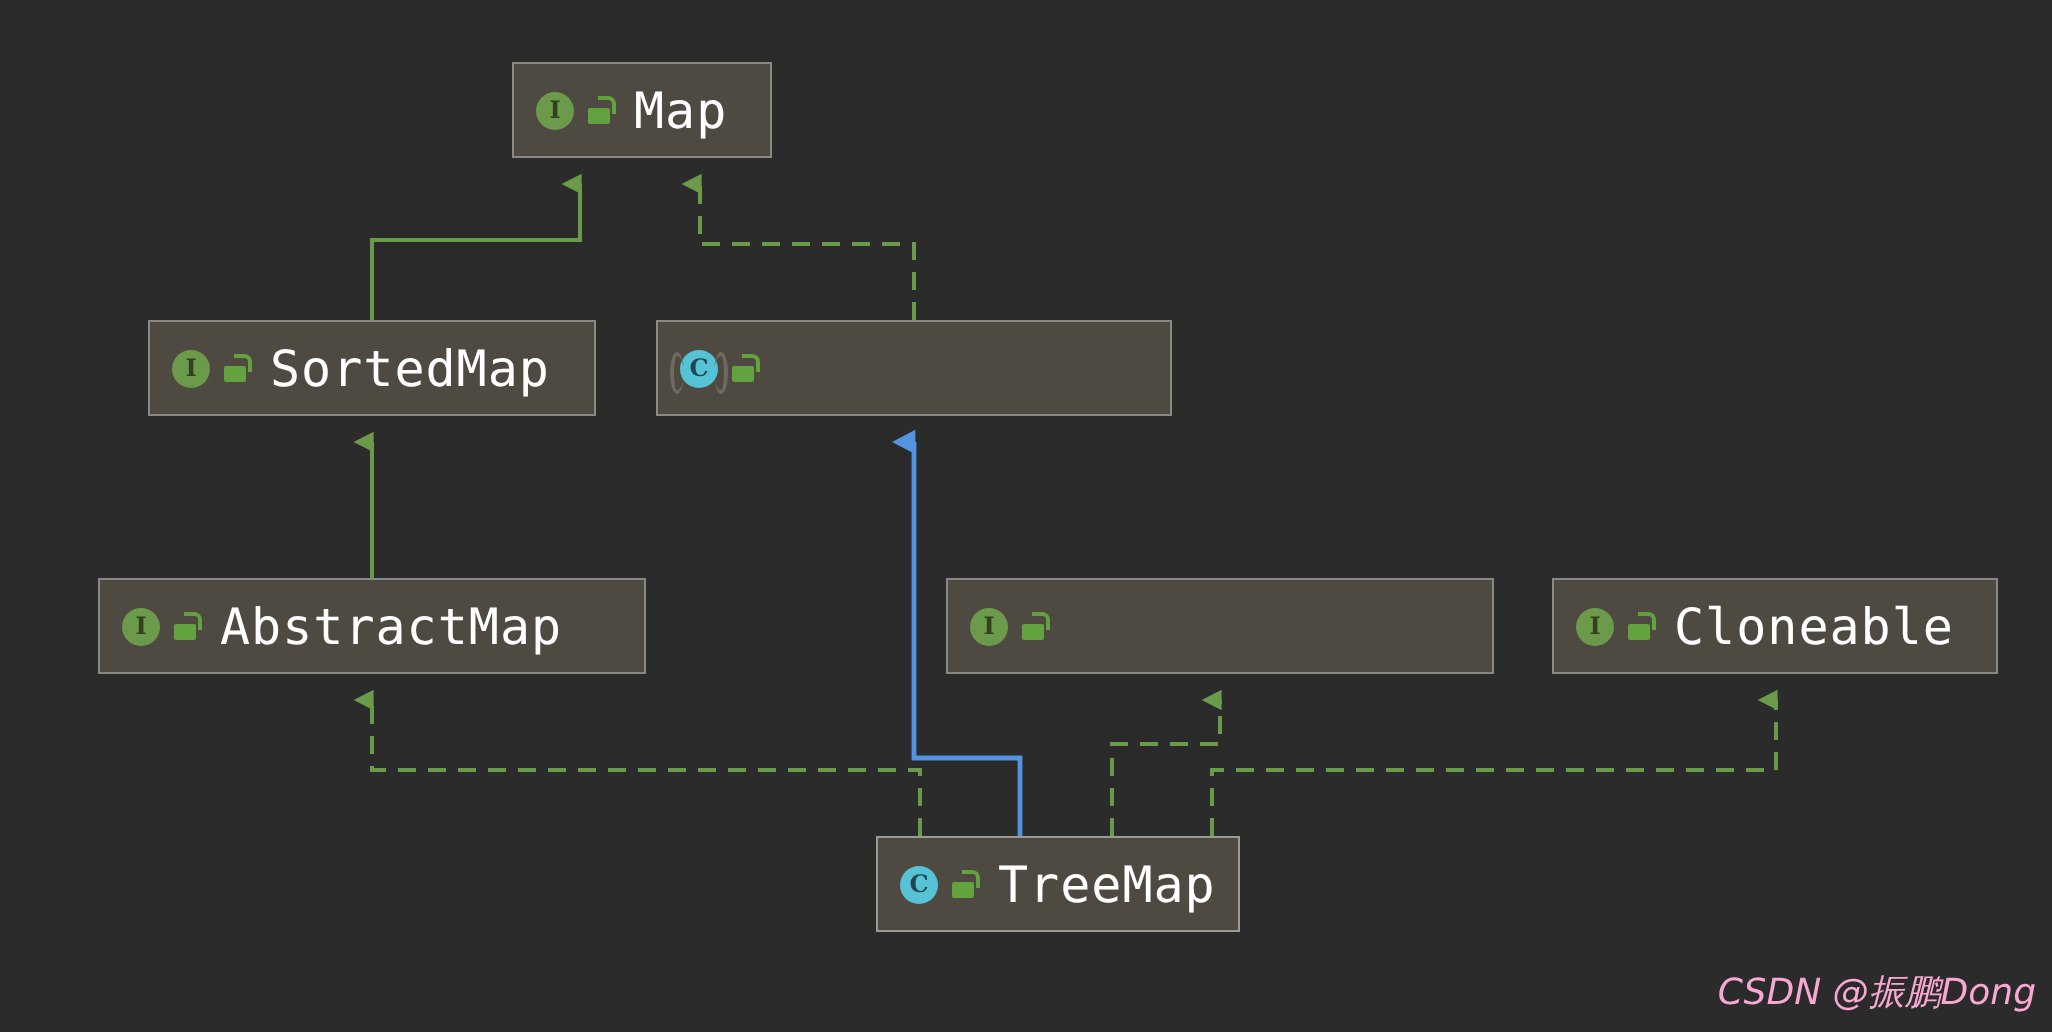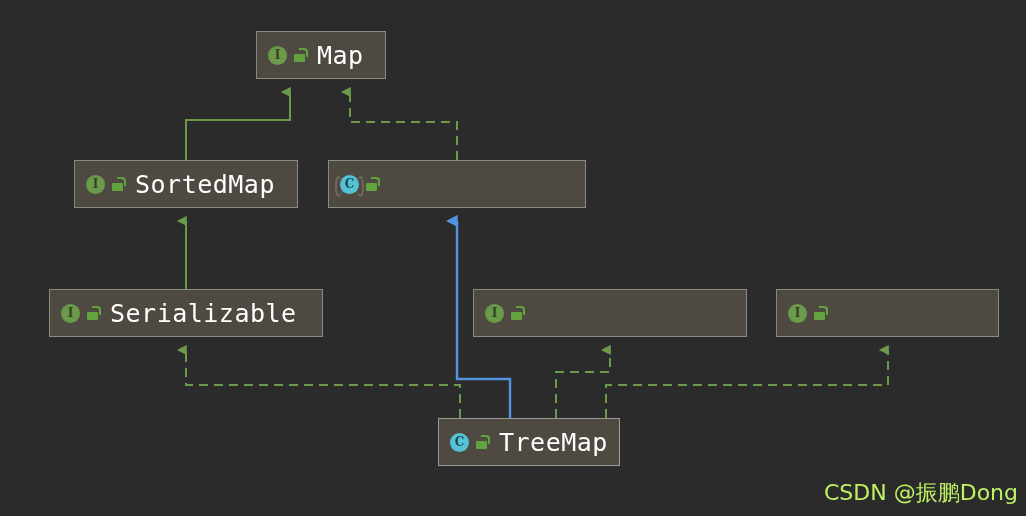--- a/index.html
+++ b/index.html
@@ -115,26 +115,27 @@
     top: 0;
     width: 7px;
     height: 7px;
     border: 2px solid #62a23f;
     border-bottom: none;
     border-left: none;
     border-radius: 0 4px 0 0;
   }
   .watermark {
     position: absolute;
-    color: #bef264;
+    color: #f9a8d4;
     font-family: "DejaVu Sans", "Liberation Sans", sans-serif;
-    font-size: 22px;
+    font-size: 18px;
     right: 8px;
     bottom: 8px;
     white-space: nowrap;
+    font-style: italic;
   }
 </style>
 </head>
 <body>
 
 <div id="stage">
 
   <svg id="edges" viewBox="0 0 1026 516">
     <defs>
       <marker id="arrow-green" markerWidth="11" markerHeight="11" refX="5.5" refY="9.6" orient="auto" markerUnits="userSpaceOnUse">
@@ -193,41 +194,42 @@
   </div>
 
   <div class="node" style="left:49px;top:289px;width:274px;">
     <span class="icons">
       <span class="kind-icon kind-interface">I</span>
       <span class="lock-icon">
         <span class="shackle"></span>
           <span class="body"></span>
       </span>
     </span>
-    <span class="node-label">Serializable</span>
+    <span class="node-label">AbstractMap</span>
   </div>
 
   <div class="node" style="left:473px;top:289px;width:274px;">
     <span class="icons">
       <span class="kind-icon kind-interface">I</span>
       <span class="lock-icon">
         <span class="shackle"></span>
           <span class="body"></span>
       </span>
     </span>
   </div>
 
   <div class="node" style="left:776px;top:289px;width:223px;">
     <span class="icons">
       <span class="kind-icon kind-interface">I</span>
       <span class="lock-icon">
         <span class="shackle"></span>
           <span class="body"></span>
       </span>
     </span>
+    <span class="node-label">Cloneable</span>
   </div>
 
   <div class="node sel" style="left:438px;top:418px;width:182px;">
     <span class="icons">
       <span class="kind-icon kind-class">C</span>
       <span class="lock-icon">
         <span class="shackle"></span>
           <span class="body"></span>
       </span>
     </span>

